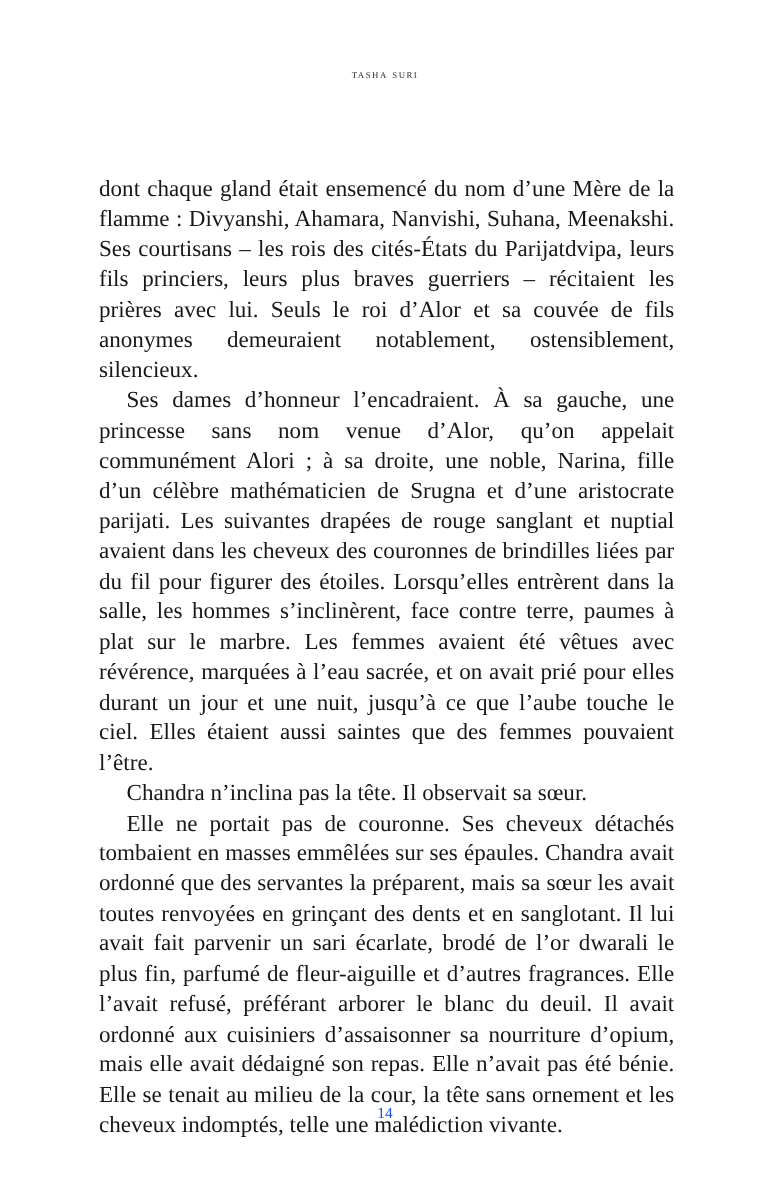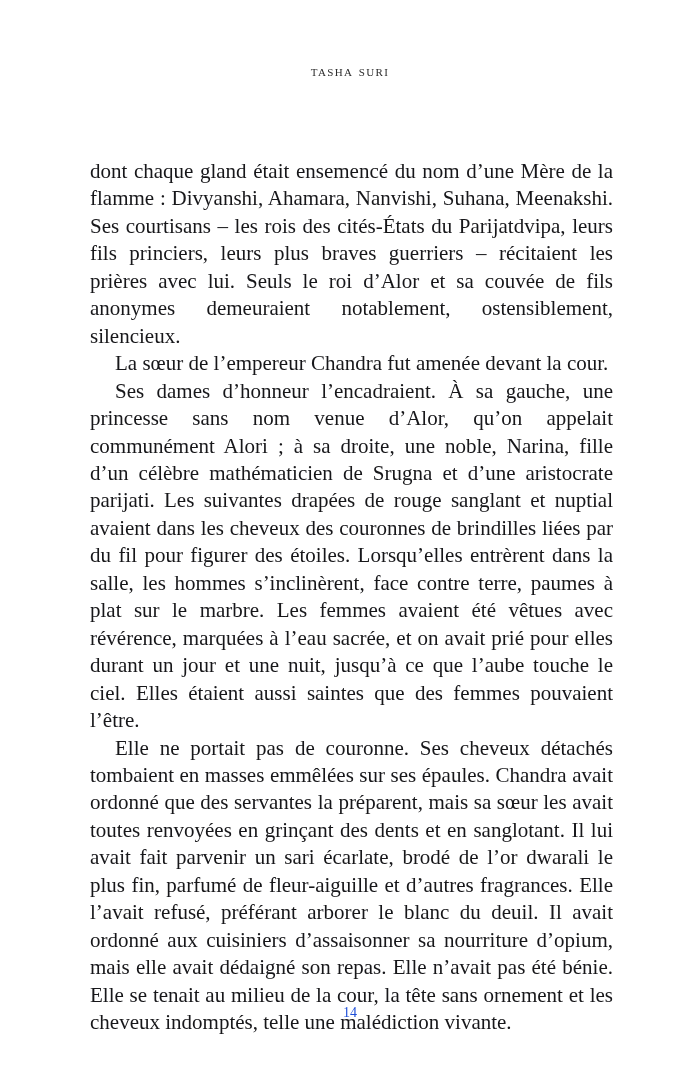--- a/index.html
+++ b/index.html
@@ -15,21 +15,21 @@
     overflow: hidden;
     font-family: "Liberation Serif", "DejaVu Serif", serif;
     color: #1b1b1b;
   }
   .running-head {
     position: absolute;
     top: 62px;
     left: 0;
     width: 700px;
     text-align: center;
-    font-size: 16px;
+    font-size: 11px;
     letter-spacing: 1.35px;
     font-variant: small-caps;
     text-transform: lowercase;
     color: #2b2b2b;
   }
   .running-head::first-letter { }
   .textblock {
     position: absolute;
     top: 158px;
     left: 90px;
@@ -59,20 +59,20 @@
 </style>
 </head>
 <body>
 
 <div class="page">
 
   <div class="running-head">Tasha Suri</div>
 
   <div class="textblock">
     <p>dont chaque gland était ensemencé du nom d’une Mère de la flamme : Divyanshi, Ahamara, Nanvishi, Suhana, Meenakshi. Ses courtisans – les rois des cités-États du Parijatdvipa, leurs fils princiers, leurs plus braves guerriers – récitaient les prières avec lui. Seuls le roi d’Alor et sa couvée de fils anonymes demeuraient notablement, ostensiblement, silencieux.</p>
-    <p class="indent">La sœur de l’empereur Chandra fut amenée devant la cour.</p>
     <p class="indent">Ses dames d’honneur l’encadraient. À sa gauche, une princesse sans nom venue d’Alor, qu’on appelait communément Alori ; à sa droite, une noble, Narina, fille d’un célèbre mathématicien de Srugna et d’une aristocrate parijati. Les suivantes drapées de rouge sanglant et nuptial avaient dans les cheveux des couronnes de brindilles liées par du fil pour figurer des étoiles. Lorsqu’elles entrèrent dans la salle, les hommes s’inclinèrent, face contre terre, paumes à plat sur le marbre. Les femmes avaient été vêtues avec révérence, marquées à l’eau sacrée, et on avait prié pour elles durant un jour et une nuit, jusqu’à ce que l’aube touche le ciel. Elles étaient aussi saintes que des femmes pouvaient l’être.</p>
+    <p class="indent">Chandra n’inclina pas la tête. Il observait sa sœur.</p>
     <p class="indent">Elle ne portait pas de couronne. Ses cheveux détachés tombaient en masses emmêlées sur ses épaules. Chandra avait ordonné que des servantes la préparent, mais sa sœur les avait toutes renvoyées en grinçant des dents et en sanglotant. Il lui avait fait parvenir un sari écarlate, brodé de l’or dwarali le plus fin, parfumé de fleur-aiguille et d’autres fragrances. Elle l’avait refusé, préférant arborer le blanc du deuil. Il avait ordonné aux cuisiniers d’assaisonner sa nourriture d’opium, mais elle avait dédaigné son repas. Elle n’avait pas été bénie. Elle se tenait au milieu de la cour, la tête sans ornement et les cheveux indomptés, telle une malédiction vivante.</p>
   </div>
 
   <div class="folio">14</div>
 
 </div>
 
 </body></html>

